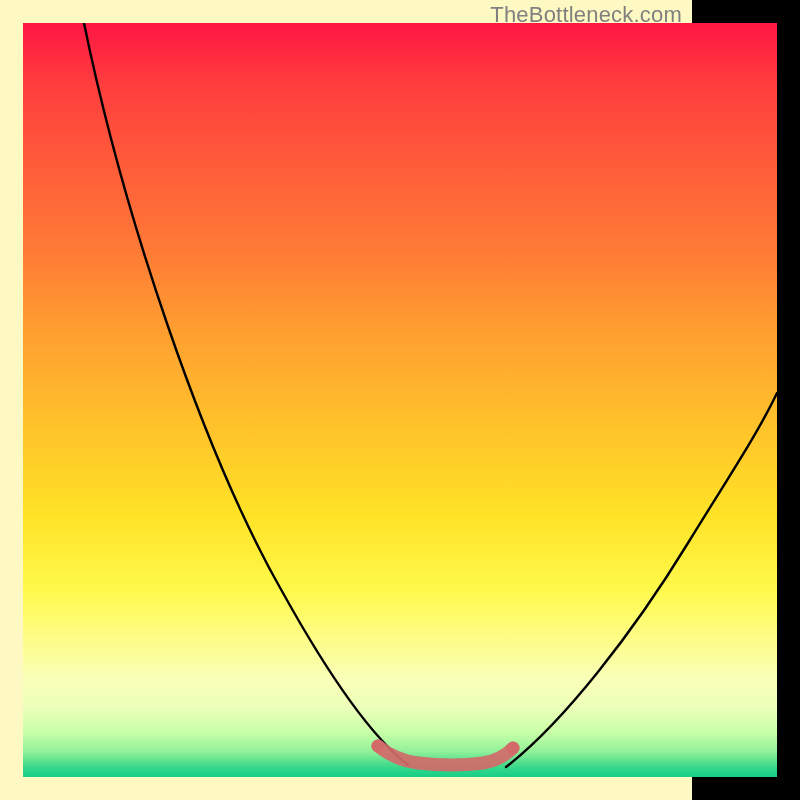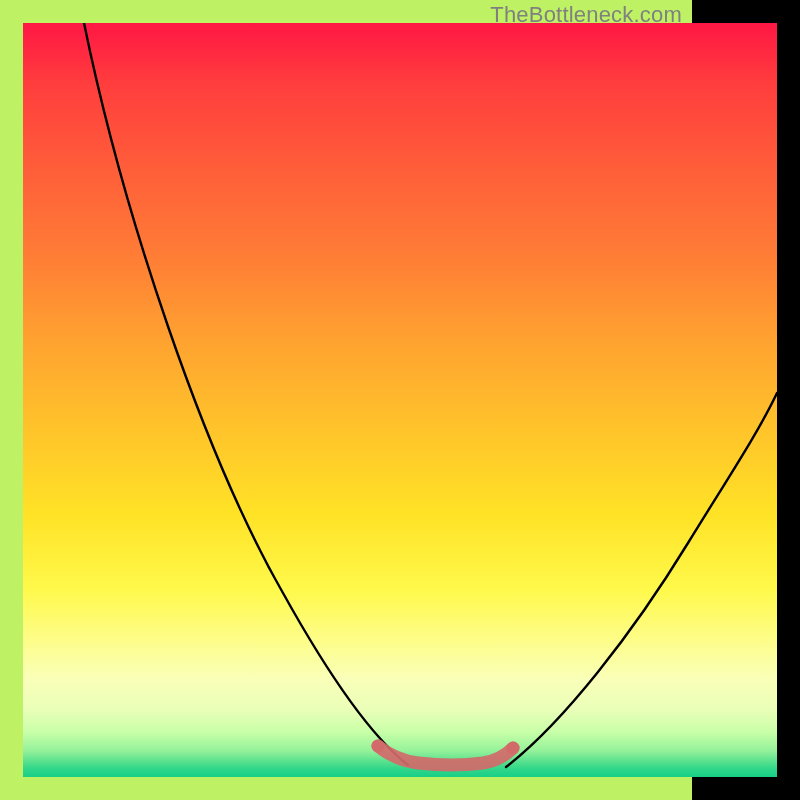--- a/index.html
+++ b/index.html
@@ -8,21 +8,21 @@
     width: 800px;
     height: 800px;
     background: #000000;
     overflow: hidden;
     font-family: Arial, Helvetica, sans-serif;
   }
   .frame {
     position: relative;
     width: 692px;
     height: 800px;
-    background: #bef264;
+    background: #fef9c3;
   }
   .plotbox {
     position: absolute;
     left: 23px;
     top: 23px;
     width: 754px;
     height: 754px;
     overflow: hidden;
   }
   .gradient {

